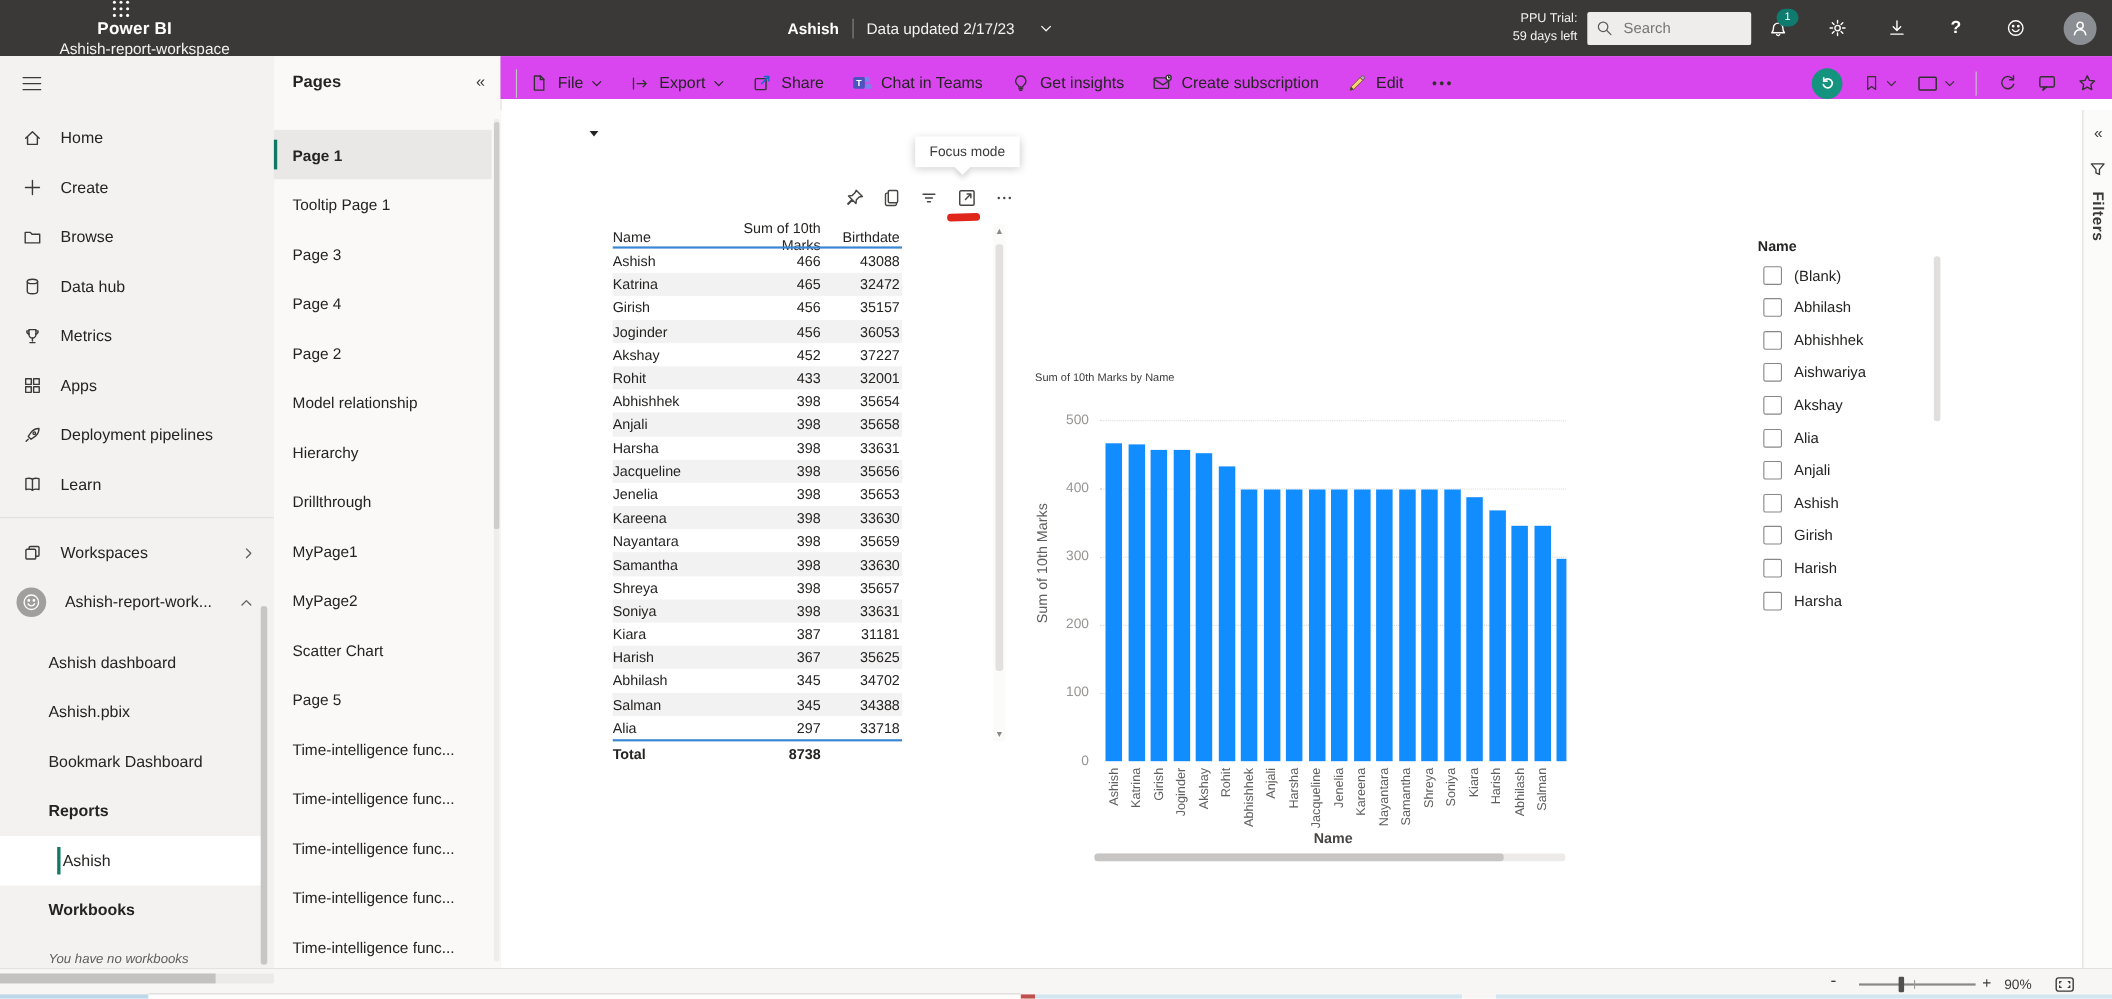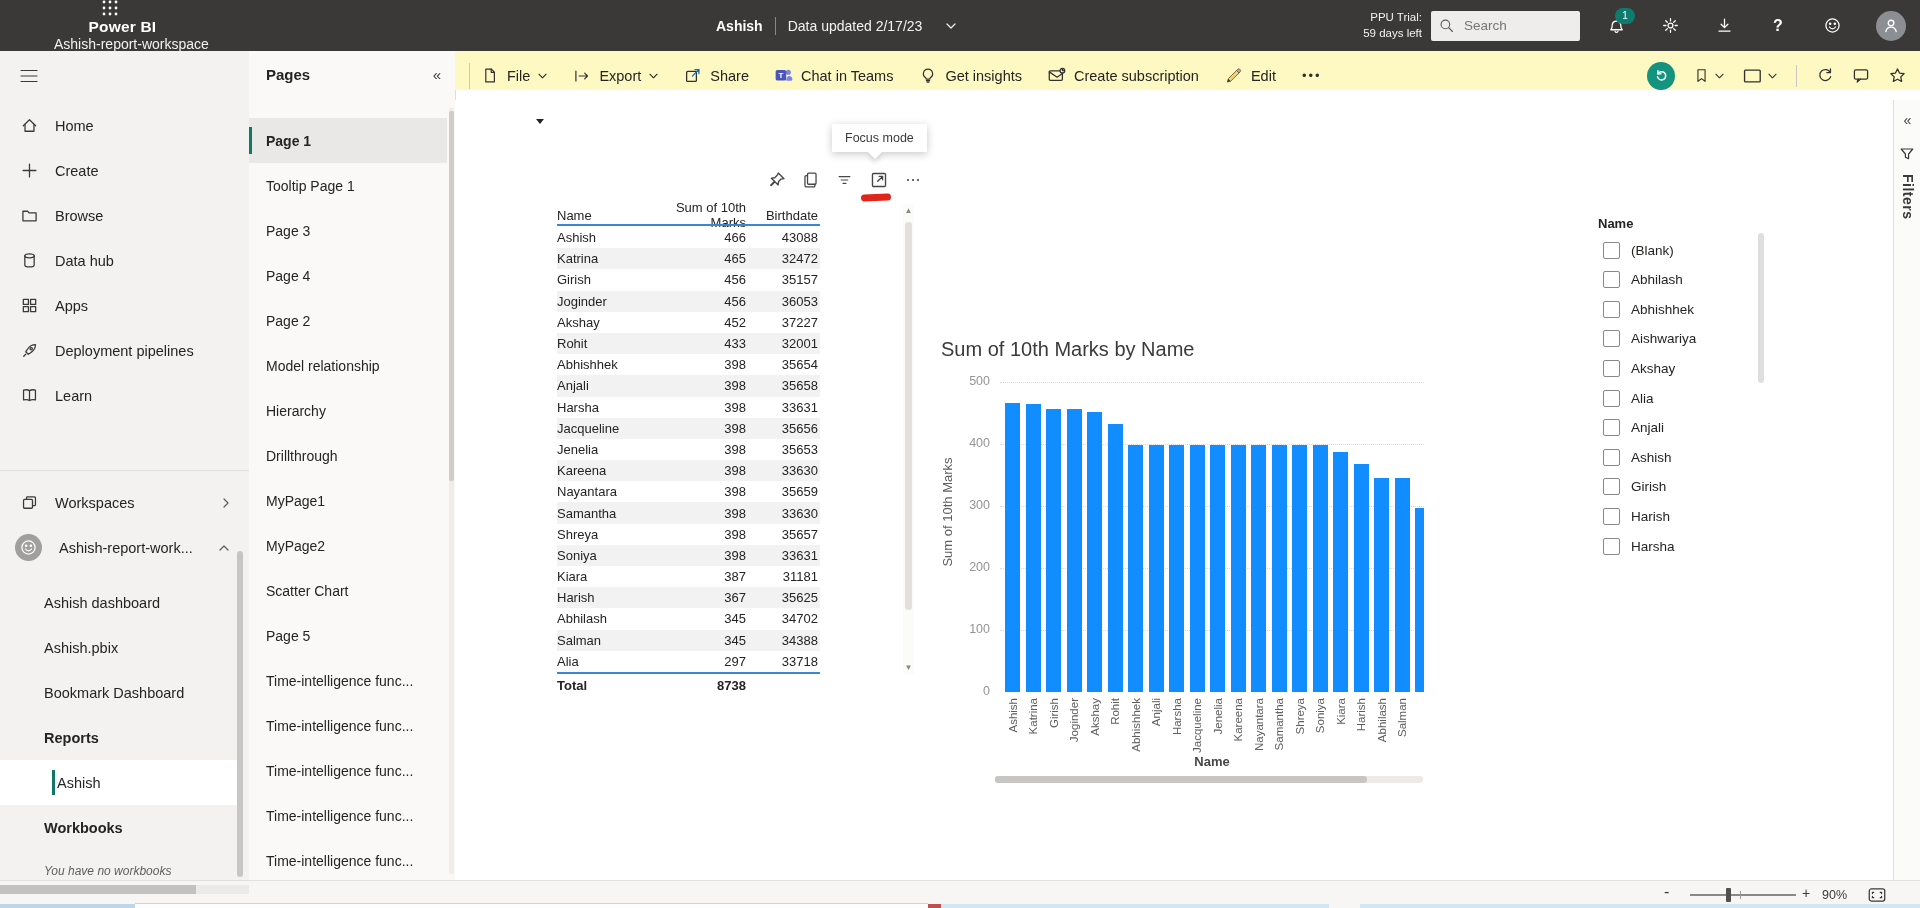--- a/index.html
+++ b/index.html
@@ -12,21 +12,21 @@
   .waffle{width:26px;height:26px;display:flex;align-items:center;justify-content:center;color:#fff;}
   .brand{margin-left:22px;font-size:15.5px;font-weight:700;letter-spacing:.2px;}
   .tb-workspace{margin-left:40px;font-size:14px;color:#f3f2f1;}
   .tb-center{position:absolute;left:716px;top:0;height:51px;display:flex;align-items:center;gap:12px;font-size:14px;}
   .tb-user{font-weight:600;}
   .tb-sep{width:1px;height:18px;background:#8a8886;}
   .tb-status{display:flex;align-items:center;gap:24px;color:#f3f2f1;}
   .tb-right{position:absolute;right:14px;top:0;height:51px;display:flex;align-items:center;}
   .trial{font-size:11.5px;line-height:1.35;text-align:right;color:#f3f2f1;margin-right:9px;}
   .searchbox{width:133px;height:30px;background:#efedec;border:none;border-radius:2px;display:flex;align-items:center;
-             color:#5d5b58;margin-right:24px;padding:0 8px;gap:8px;}
+             color:#5d5b58;margin-right:12px;padding:0 8px;gap:8px;}
   .searchbox input{border:none;background:transparent;outline:none;font-size:13.5px;width:90px;color:#484644;
              font-family:"Liberation Sans","DejaVu Sans",sans-serif;}
   .tbicon{width:24px;height:24px;display:flex;align-items:center;justify-content:center;color:#fff;margin-left:30px;position:relative;}
   .tbicon:first-of-type{margin-left:0;}
   .badge{position:absolute;top:-6px;right:-7px;min-width:16px;height:16px;border-radius:8px;background:#0f7b6f;
          color:#fff;font-size:10px;display:flex;align-items:center;justify-content:center;padding:0 2px;}
   .avatar{width:30px;height:30px;border-radius:50%;background:#8b8f94;display:flex;align-items:center;justify-content:center;margin-left:32px;color:#fff;}
   .helpq{font-size:16px;font-weight:600;}
   
   #leftnav{position:absolute;left:0;top:51px;width:249px;height:829px;background:#f3f2f1;border-right:1px solid #e1dfdd;}
@@ -53,21 +53,21 @@
   .pages-header{position:absolute;top:0;left:0;right:0;height:46px;display:flex;align-items:center;}
   .pages-title{margin-left:17px;font-size:15px;font-weight:700;}
   .pages-collapse{position:absolute;right:14px;font-size:15px;color:#3b3a39;cursor:pointer;}
   #pages-list{position:absolute;top:67px;left:0;right:8px;}
   .page-item{height:45px;display:flex;align-items:center;padding-left:17px;font-size:14px;position:relative;cursor:pointer;}
   .page-item.selected{background:#e9e8e7;font-weight:700;}
   .page-item.selected::before{content:"";position:absolute;left:0;top:9px;bottom:9px;width:3px;background:#117865;}
   .pages-track{position:absolute;right:1px;top:57px;bottom:6px;width:5px;background:#efedec;border-radius:2px;}
   .pages-thumb{position:absolute;right:1px;top:60px;width:5px;height:370px;background:#cfcdcb;border-radius:2px;}
   
-  #toolbar{position:absolute;left:455px;top:51px;right:0;height:39px;background:#fef9c3;}
+  #toolbar{position:absolute;left:455px;top:51px;right:0;height:39px;background:#d946ef;}
   .tbar-div{position:absolute;left:14px;top:12px;width:1px;height:26px;background:#c8c6c4;}
   #tb-left{position:absolute;left:26px;top:0;height:49px;display:flex;align-items:center;gap:26px;font-size:14.5px;color:#252423;}
   .tb-item{display:flex;align-items:center;gap:8px;cursor:pointer;}
   .tb-item .ticon{width:18px;height:18px;display:flex;align-items:center;justify-content:center;color:#323130;}
   .tb-more{font-size:13px;letter-spacing:2px;color:#323130;cursor:pointer;}
   #tb-right{position:absolute;right:14px;top:0;height:49px;display:flex;align-items:center;gap:19px;color:#323130;}
   .reset-circle{width:28px;height:28px;border-radius:50%;background:#14937e;display:flex;align-items:center;justify-content:center;cursor:pointer;}
   .tbr-group{display:flex;align-items:center;gap:6px;cursor:pointer;}
   .tbr-sep{width:1px;height:22px;background:#c8c6c4;}
   
@@ -93,21 +93,21 @@
   .trow.alt{background:#f3f2f2;}
   .trow.last{border-bottom:2px solid #3a87d4;}
   #trow-total{position:absolute;left:102px;top:574px;width:263px;height:22px;display:grid;grid-template-columns:88px 103px 72px;
               align-items:center;font-size:13px;font-weight:700;}
   #trow-total .c2{text-align:right;padding-right:2px;}
   #tbl-scroll{position:absolute;left:448px;top:104px;width:11px;height:470px;background:#fbfbfa;font-size:8px;color:#8a8886;}
   #tbl-scroll .up{position:absolute;top:2px;left:0;right:0;text-align:center;}
   #tbl-scroll .dn{position:absolute;bottom:2px;left:0;right:0;text-align:center;}
   #tbl-thumb{position:absolute;left:2px;top:18px;width:7px;height:388px;background:#e3e1df;border-radius:3px;}
   
-  #chart-title{position:absolute;left:486px;top:238px;font-size:20px;color:#3b3a39;}
+  #chart-title{position:absolute;left:486px;top:238px;font-size:10px;color:#3b3a39;}
   #ylabel{position:absolute;left:245px;top:292px;width:240px;text-align:center;transform:rotate(-90deg);
           transform-origin:100% 0;font-size:13px;color:#605e5c;}
   .ytick{position:absolute;width:48px;text-align:right;font-size:12.5px;color:#979593;}
   #bars-clip{position:absolute;left:545px;top:280px;width:424px;height:313px;overflow:hidden;}
   .gridline{position:absolute;left:0;right:0;border-top:1px dotted #dcdad8;}
   .bar{position:absolute;bottom:1px;width:15px;background:#118DFF;}
   .xlab{position:absolute;top:598px;width:84px;text-align:right;transform:rotate(-90deg);transform-origin:100% 0;
         font-size:11.5px;color:#605e5c;line-height:14px;white-space:nowrap;}
   #xaxis-title{position:absolute;left:700px;top:654px;width:114px;text-align:center;font-size:13px;font-weight:600;color:#484644;}
   #chart-hscroll{position:absolute;left:540px;top:676px;width:428px;height:7px;background:#edebe9;border-radius:3px;}
@@ -257,20 +257,30 @@
           <span>Browse</span>
         </div>
         <div class="nav-item">
           <span class="nicon">
             <svg width="17" height="17" viewBox="0 0 16 16" fill="none" stroke="currentColor" stroke-width="1.2" stroke-linecap="round" stroke-linejoin="round">
               <ellipse cx="8" cy="3.6" rx="4.4" ry="1.9"></ellipse>
               <path d="M3.6 3.6v8.6c0 1 2 1.9 4.4 1.9s4.4-.9 4.4-1.9V3.6"></path>
             </svg>
           </span>
           <span>Data hub</span>
+        </div>
+        <div class="nav-item">
+          <span class="nicon">
+            <svg width="17" height="17" viewBox="0 0 16 16" fill="none" stroke="currentColor" stroke-width="1.2" stroke-linecap="round" stroke-linejoin="round">
+              <path d="M5 2.5h6v4.2a3 3 0 0 1-6 0z"></path>
+              <path d="M5 3.6H3.2a2.1 2.1 0 0 0 2 2.6M11 3.6h1.8a2.1 2.1 0 0 1-2 2.6"></path>
+              <path d="M8 9.8v2.4M5.8 13.6h4.4"></path>
+            </svg>
+          </span>
+          <span>Metrics</span>
         </div>
         <div class="nav-item">
           <span class="nicon">
             <svg width="17" height="17" viewBox="0 0 16 16" fill="none" stroke="currentColor" stroke-width="1.2" stroke-linecap="round" stroke-linejoin="round">
               <rect x="2.2" y="2.2" width="4.8" height="4.8"></rect>
               <rect x="9" y="2.2" width="4.8" height="4.8"></rect>
               <rect x="2.2" y="9" width="4.8" height="4.8"></rect>
               <rect x="9" y="9" width="4.8" height="4.8"></rect>
             </svg>
           </span>

